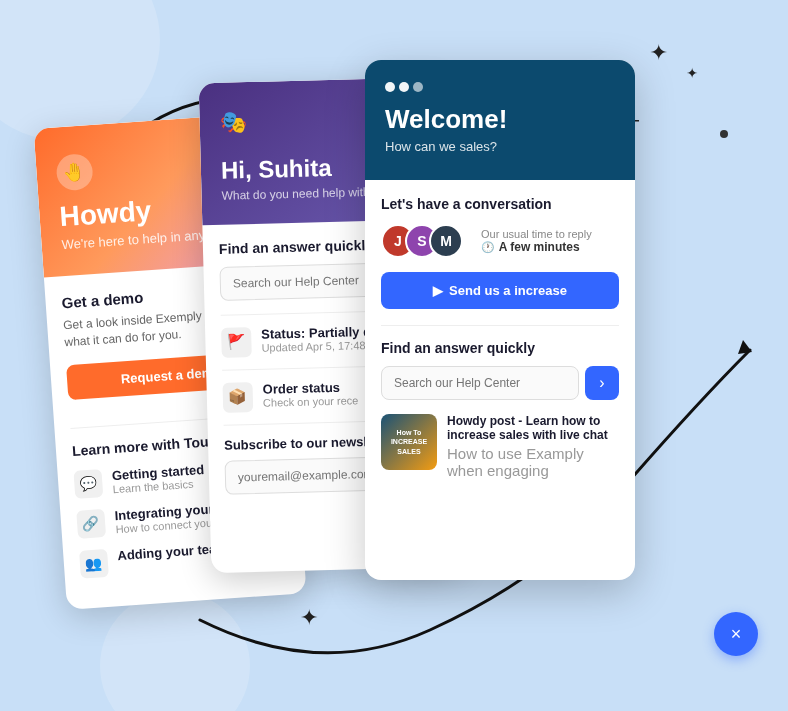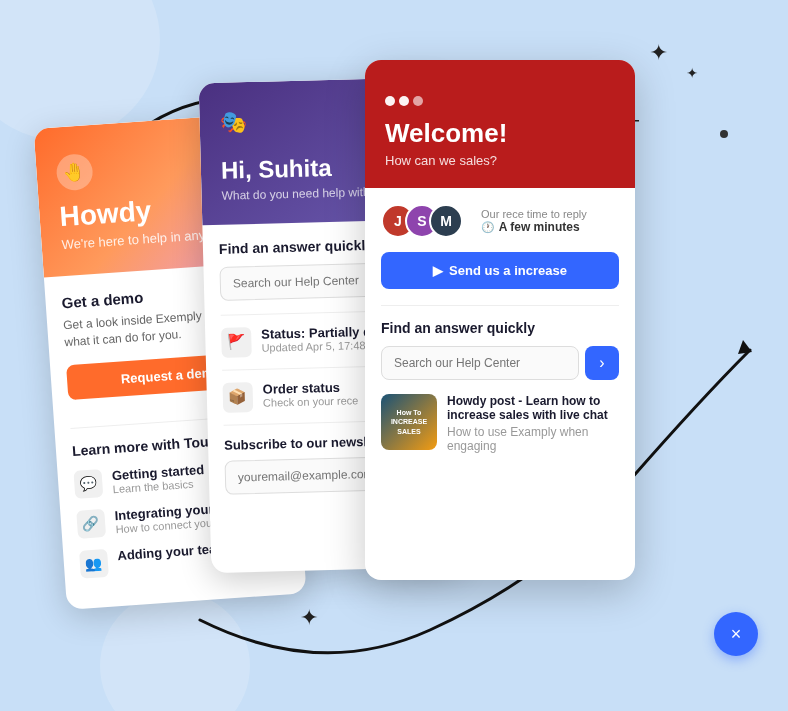--- a/index.html
+++ b/index.html
@@ -255,22 +255,22 @@
       top: 0;
       width: 270px;
       min-height: 520px;
       background: #fff;
       border-radius: 16px;
       overflow: hidden;
       box-shadow: 0 12px 40px rgba(0,0,0,0.22);
       z-index: 3;
     }
     .card-blue-header {
-      background: #b91c1c;
-      padding: 36px 20px 20px;
+      background: #0c4a6e;
+      padding: 22px 20px 20px;
       min-height: 120px;
     }
     .card-blue-dots {
       display: flex;
       gap: 4px;
       margin-bottom: 12px;
     }
     .blue-dot {
       width: 10px;
       height: 10px;
@@ -419,21 +419,21 @@
       padding: 4px;
       line-height: 1.2;
     }
     .blog-title {
       font-size: 12px;
       font-weight: 700;
       color: #1a1a2e;
       margin-bottom: 3px;
     }
     .blog-sub {
-      font-size: 12px;
+      font-size: 15px;
       color: #999;
     }
 
     
     .fab-close {
       position: absolute;
       right: 30px;
       bottom: 55px;
       width: 44px;
       height: 44px;
@@ -569,28 +569,29 @@
       <div class="card-blue-dots">
         <div class="blue-dot active"></div>
         <div class="blue-dot active"></div>
         <div class="blue-dot"></div>
       </div>
       <div class="card-blue-title">Welcome!</div>
       <div class="card-blue-subtitle">How can we sales?</div>
     </div>
     <div class="card-blue-body">
       <div class="conversation-section">
+        <div class="conv-title">Let's have a conversation</div>
         <div class="conv-row">
           <div class="avatar-group">
             <div class="avatar avatar-1">J</div>
             <div class="avatar avatar-2">S</div>
             <div class="avatar avatar-3">M</div>
           </div>
           <div class="reply-info">
-            <div class="reply-label">Our rece time to reply</div>
+            <div class="reply-label">Our usual time to reply</div>
             <div class="reply-time">
               <span class="clock-icon">🕐</span>
               <span>A few minutes</span>
             </div>
           </div>
         </div>
         <button class="btn-send">
           <span>▶</span>
           <span>Send us a increase</span>
         </button>

